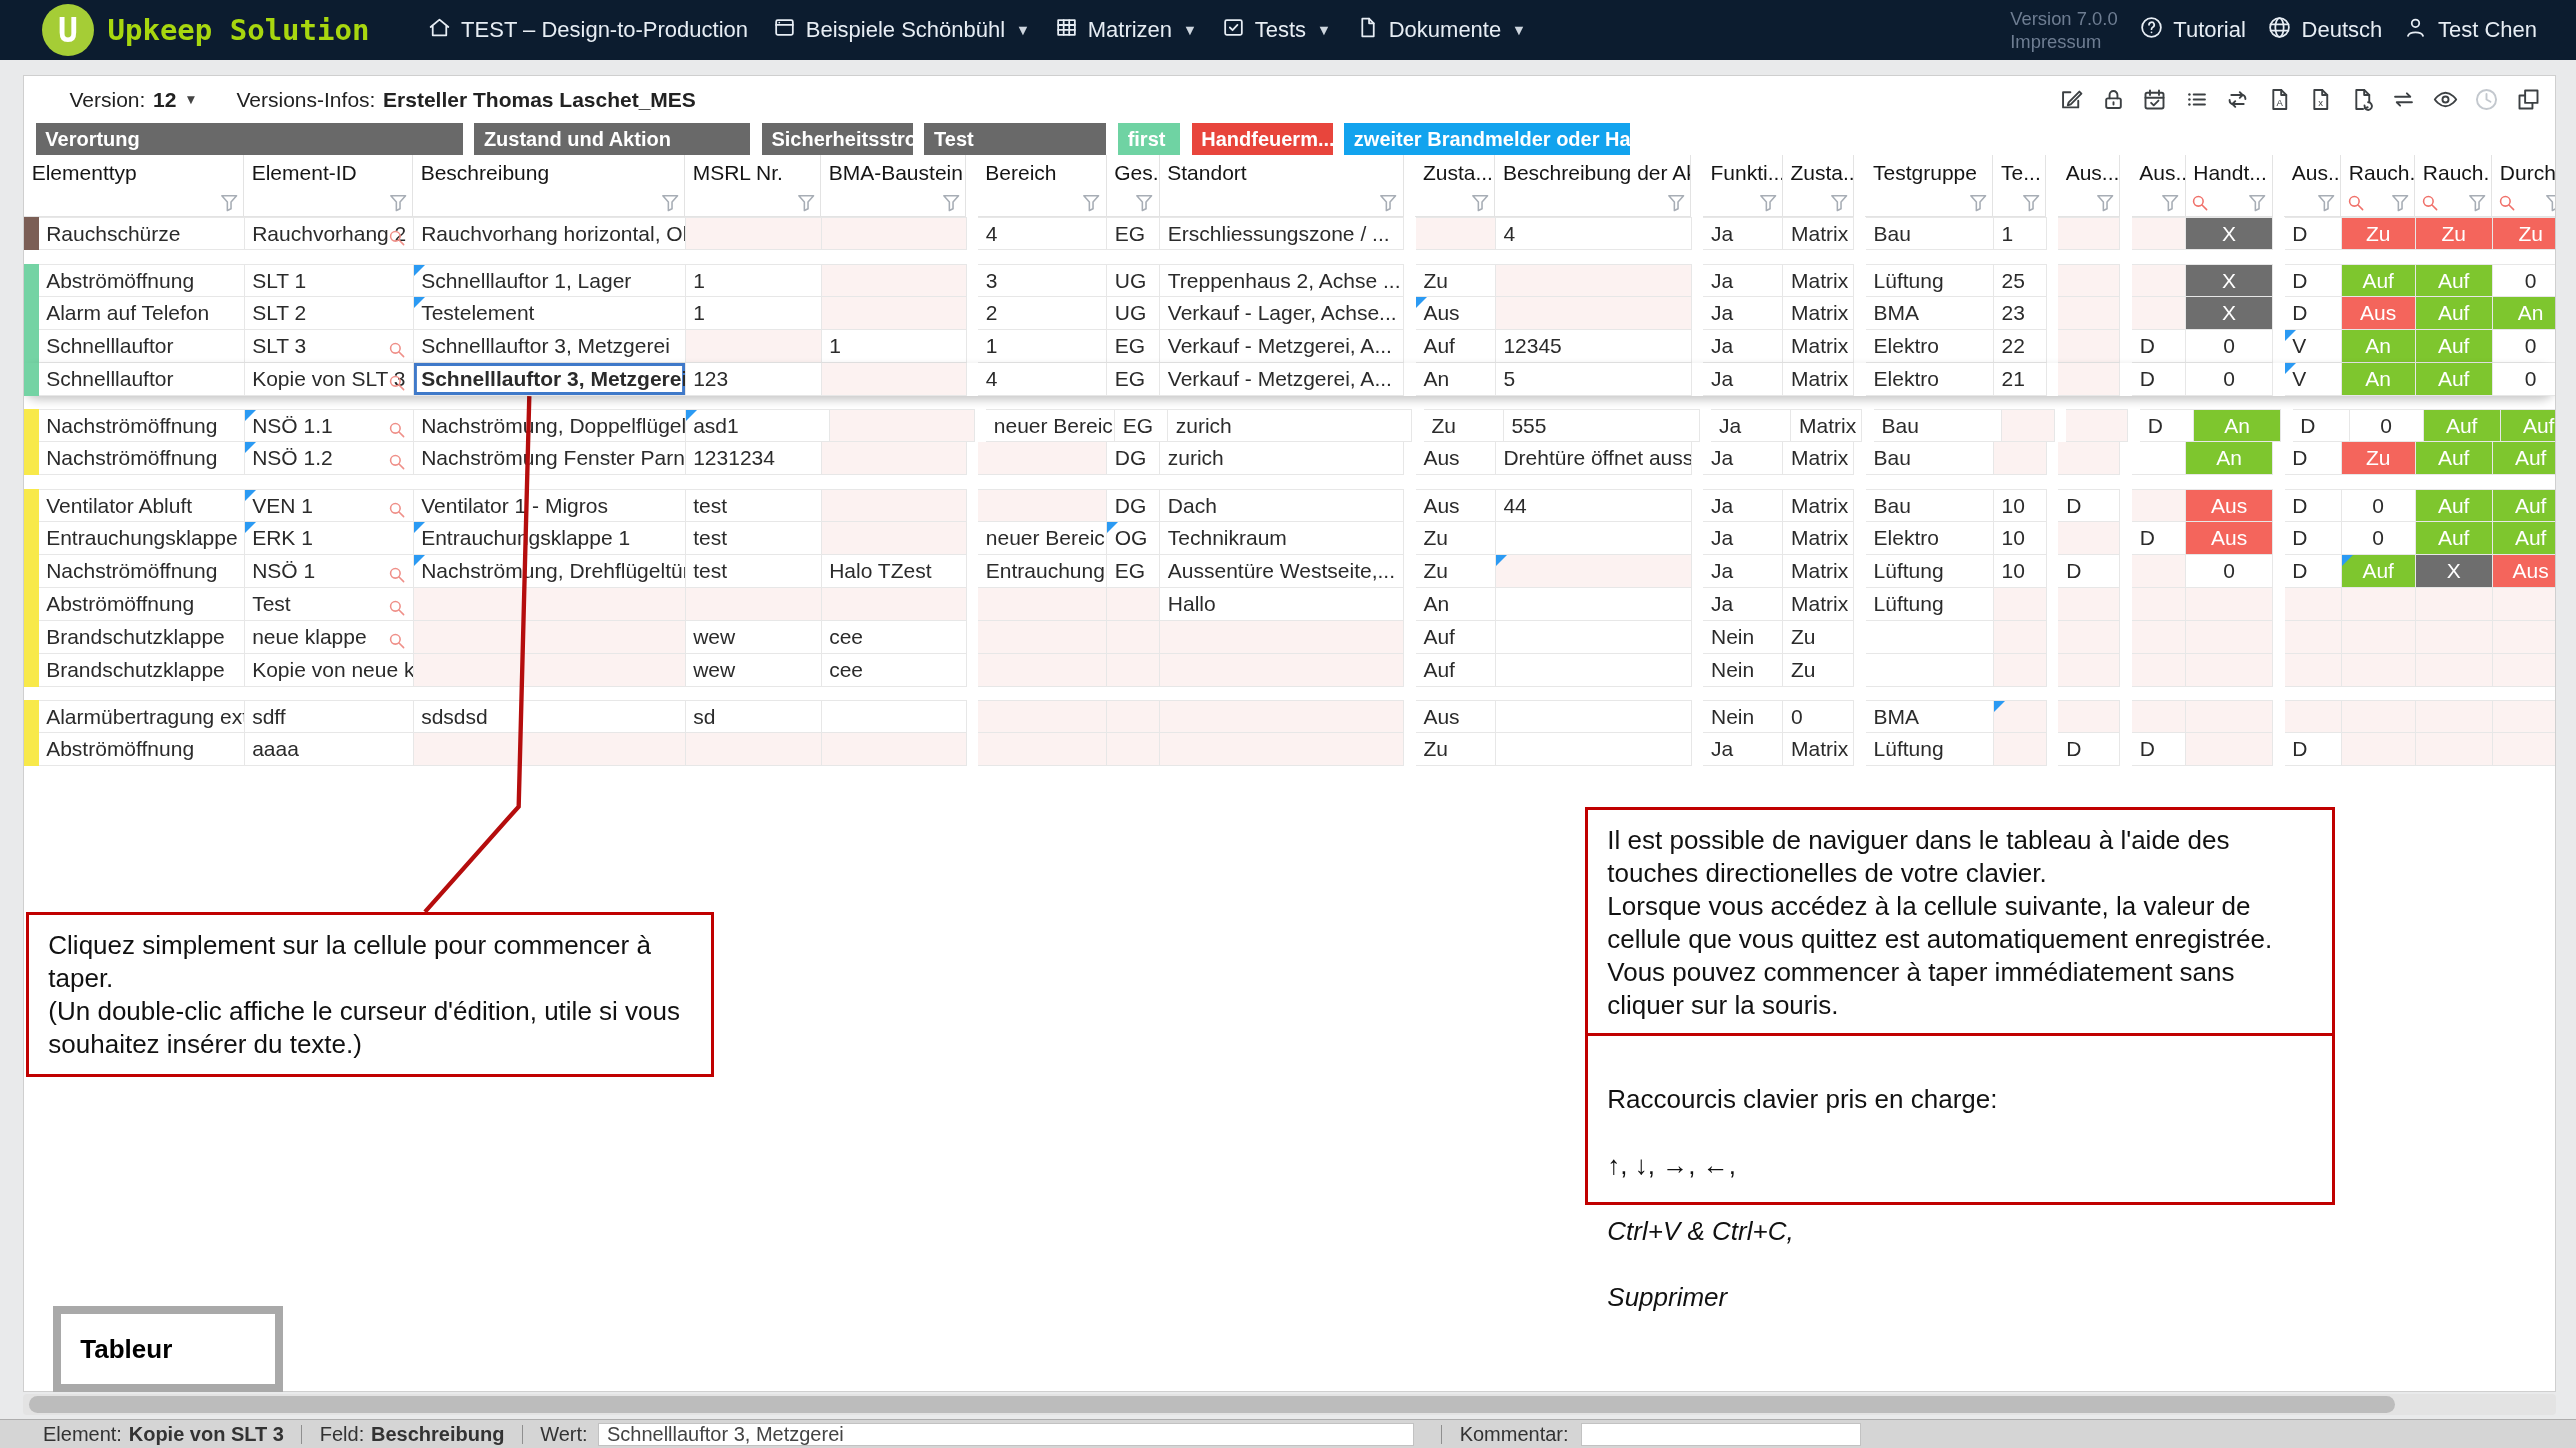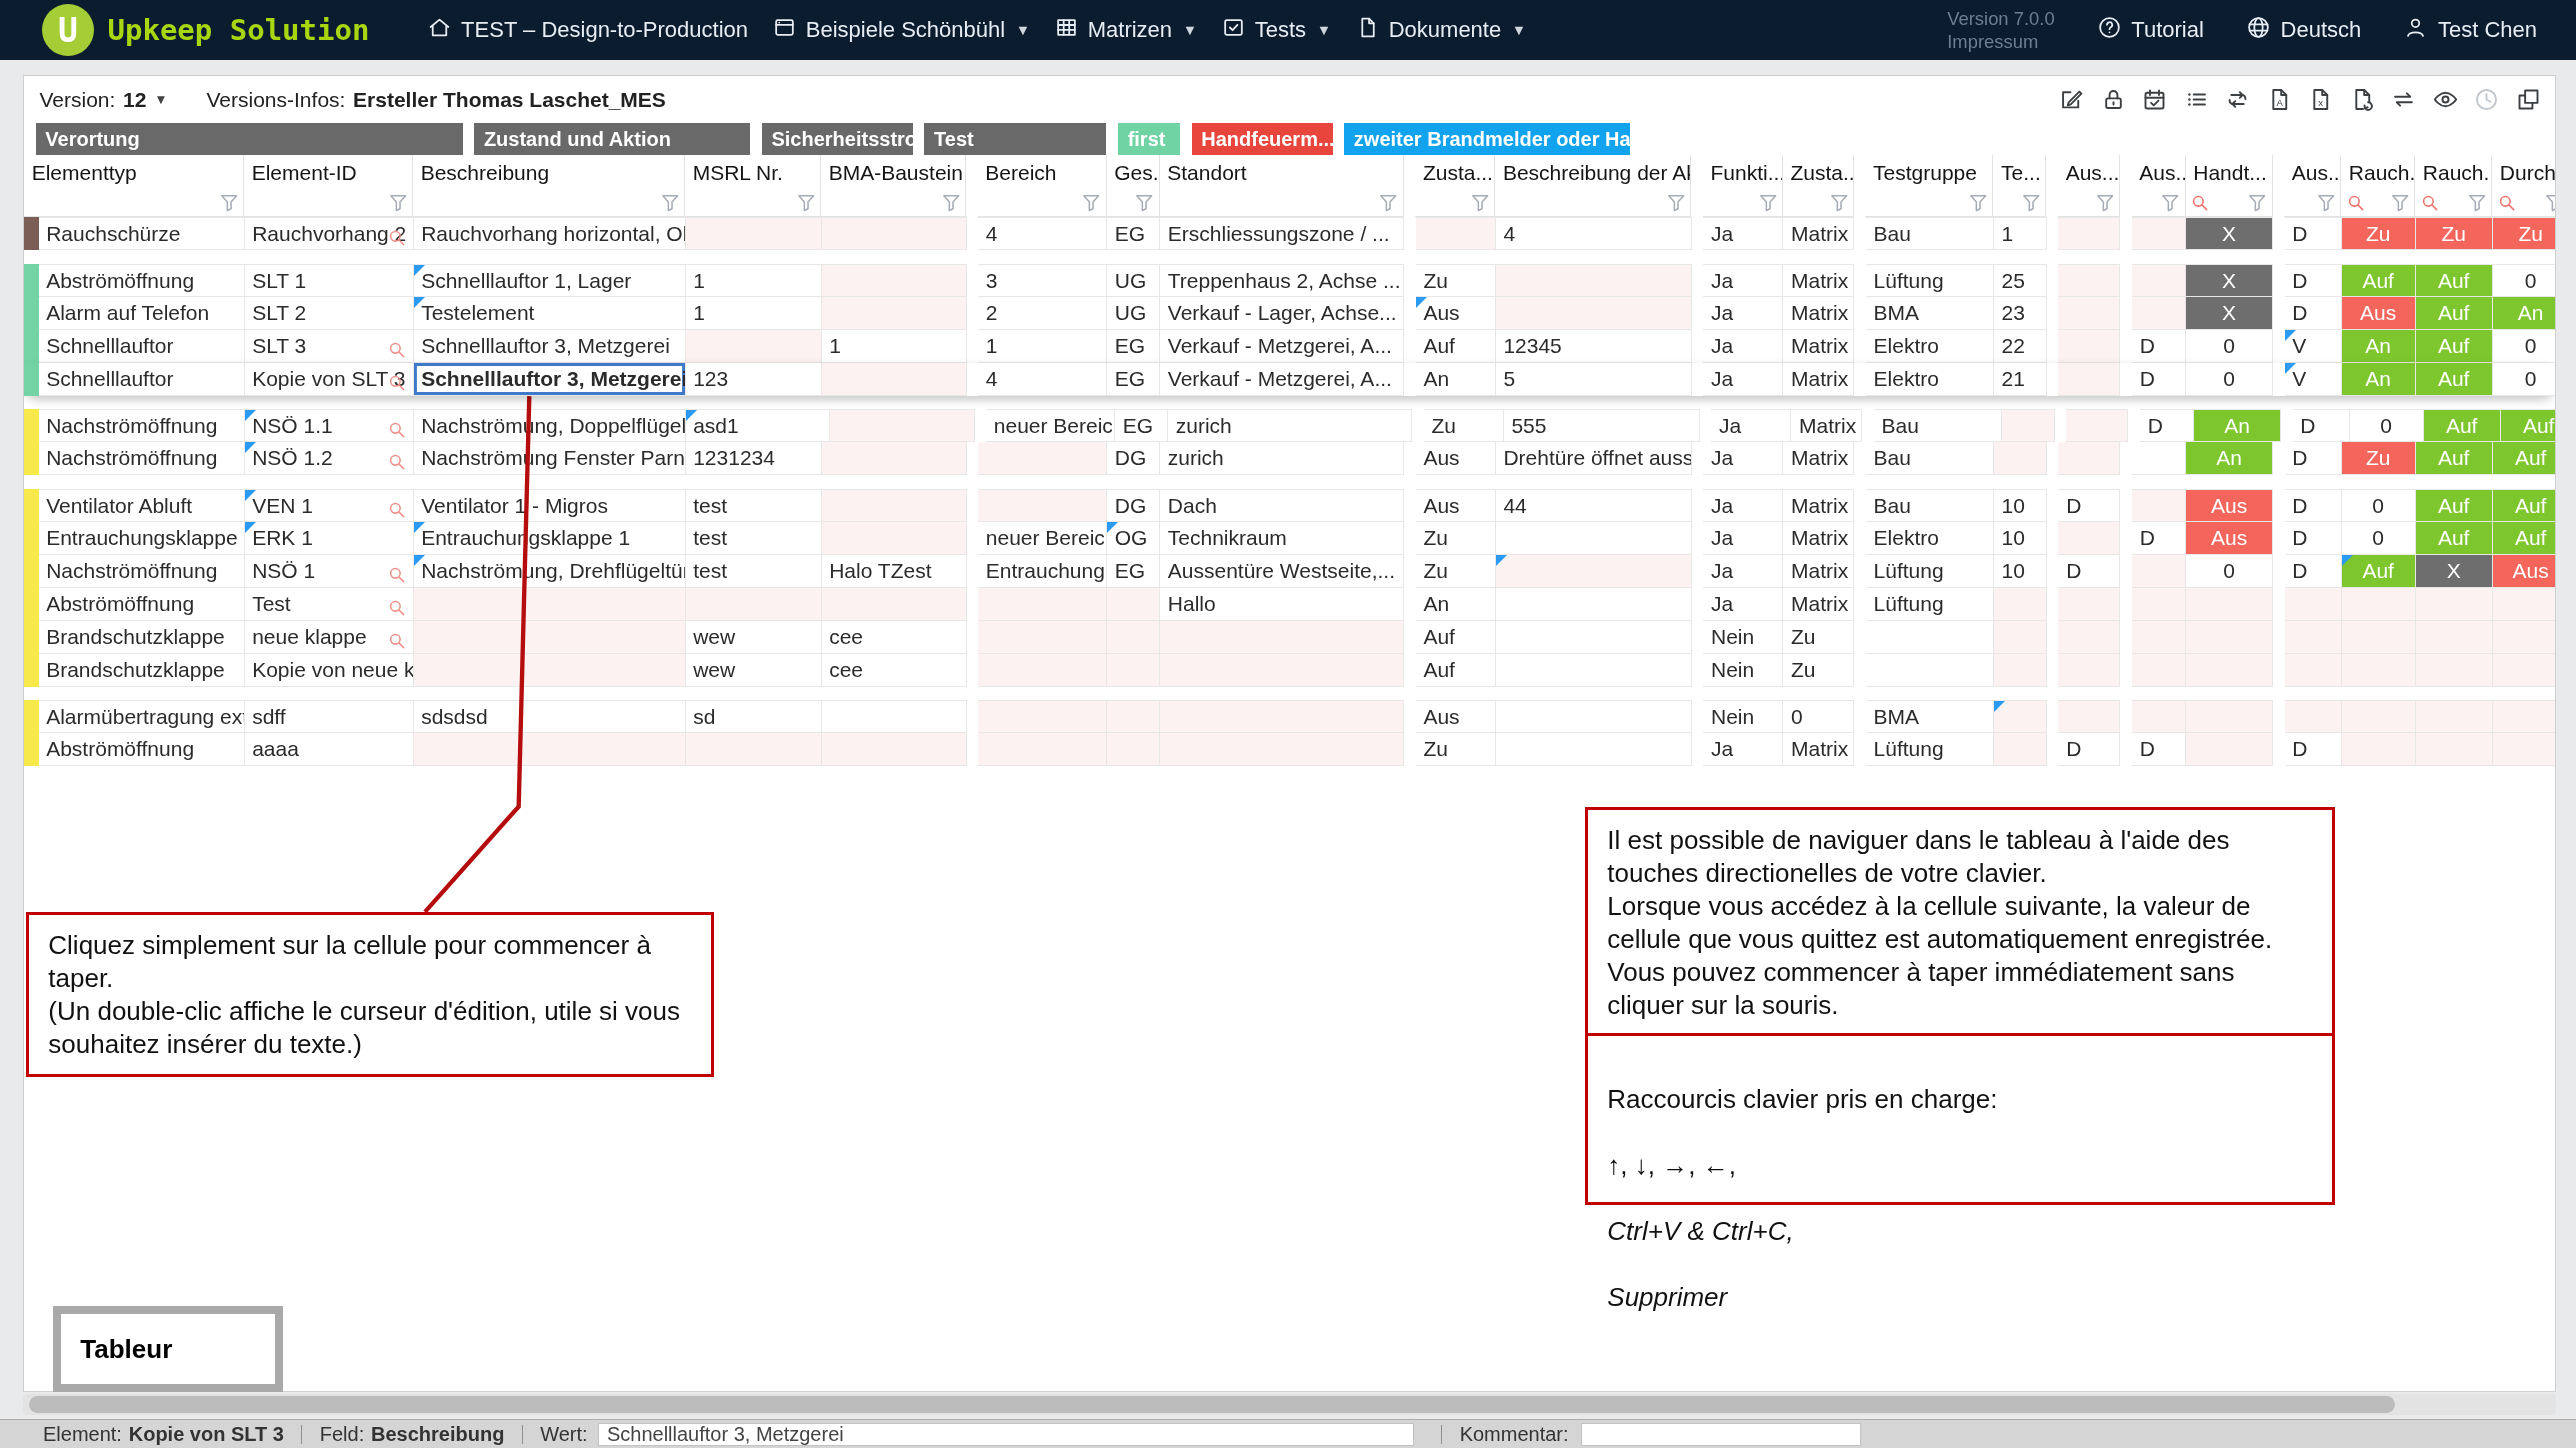--- a/index.html
+++ b/index.html
@@ -11,31 +11,31 @@
        display:flex;align-items:center;}
   .logo{width:52px;height:52px;border-radius:50%;background:#a5cd36;color:#fff;
         font-family:"DejaVu Sans Mono",monospace;font-weight:bold;font-size:33px;
         display:flex;align-items:center;justify-content:center;margin-left:42px;flex:none;}
   .brand{font-family:"DejaVu Sans Mono",monospace;font-weight:bold;font-size:29px;
          color:#a8d70f;margin-left:13.5px;margin-right:58px;white-space:nowrap;}
   .nav-menu{display:flex;align-items:center;gap:24px;}
   .nav-item{display:flex;align-items:center;gap:8.7px;color:#e7edf4;font-size:22px;white-space:nowrap;cursor:pointer;}
   .nav-item .svg{width:25px;height:25px;}
   .caret{font-size:14.5px;color:#cdd5de;margin-left:1.9px;}
-  .nav-right{margin-left:auto;display:flex;align-items:center;gap:42px;margin-right:39px;}
+  .nav-right{margin-left:auto;display:flex;align-items:center;gap:21px;margin-right:39px;}
   .ver-block{color:#6e7d92;font-size:18.4px;line-height:23px;text-align:left;}
   .nav-link{display:flex;align-items:center;gap:9.7px;color:#e7edf4;font-size:22px;cursor:pointer;}
   .nav-link .svg{width:25px;height:25px;}
 
   
   .panel{position:absolute;left:23px;top:75px;width:2533px;height:1317px;background:#fff;
          border:1px solid #cfcfcf;box-sizing:border-box;overflow:hidden;}
   .titlebar{height:47px;display:flex;align-items:center;padding-left:15.5px;font-size:21px;color:#222;}
   .titlebar .title{font-weight:bold;font-size:23px;margin-right:39px;white-space:nowrap;}
-  .titlebar .vlabel{margin-right:7.7px;}
+  .titlebar .vlabel{margin-right:7.7px;margin-left:30px;}
   .titlebar .vvalue{font-weight:bold;}
   .titlebar .vcaret{font-size:13.5px;color:#444;margin:0 39px 0 7.7px;cursor:pointer;}
   .titlebar .ivalue{font-weight:bold;margin-left:7.7px;white-space:nowrap;}
   .tb-icons{margin-left:auto;display:flex;align-items:center;gap:14.5px;margin-right:13.5px;}
   .tb-icons .tbi{width:27px;height:27px;color:#3c4043;cursor:pointer;}
   .tb-icons .tbi.muted{color:#c3c8ce;}
   .tbi .svg{width:27px;height:27px;}
 
   
   #tbl{position:relative;}

